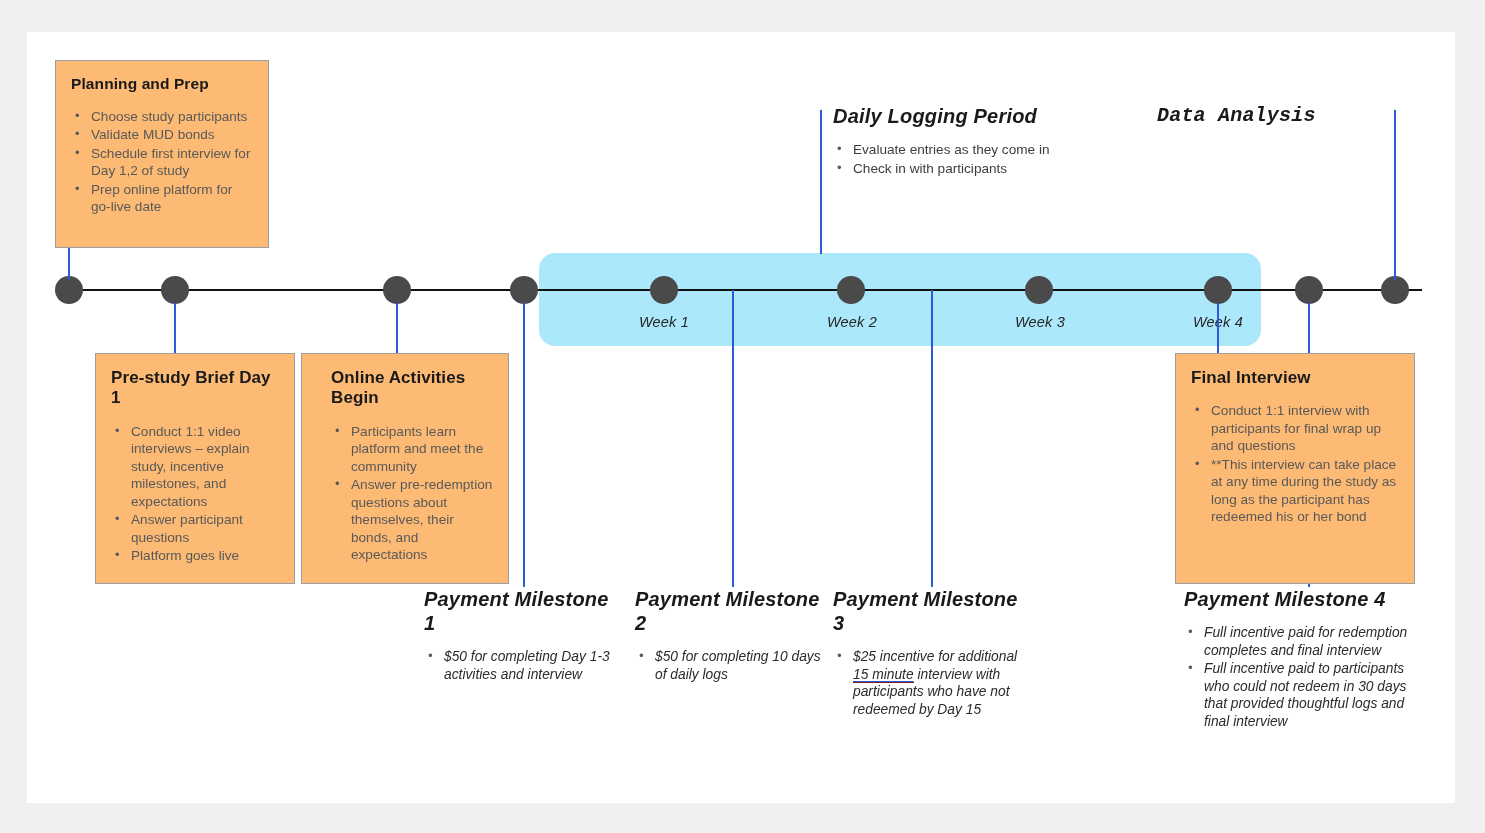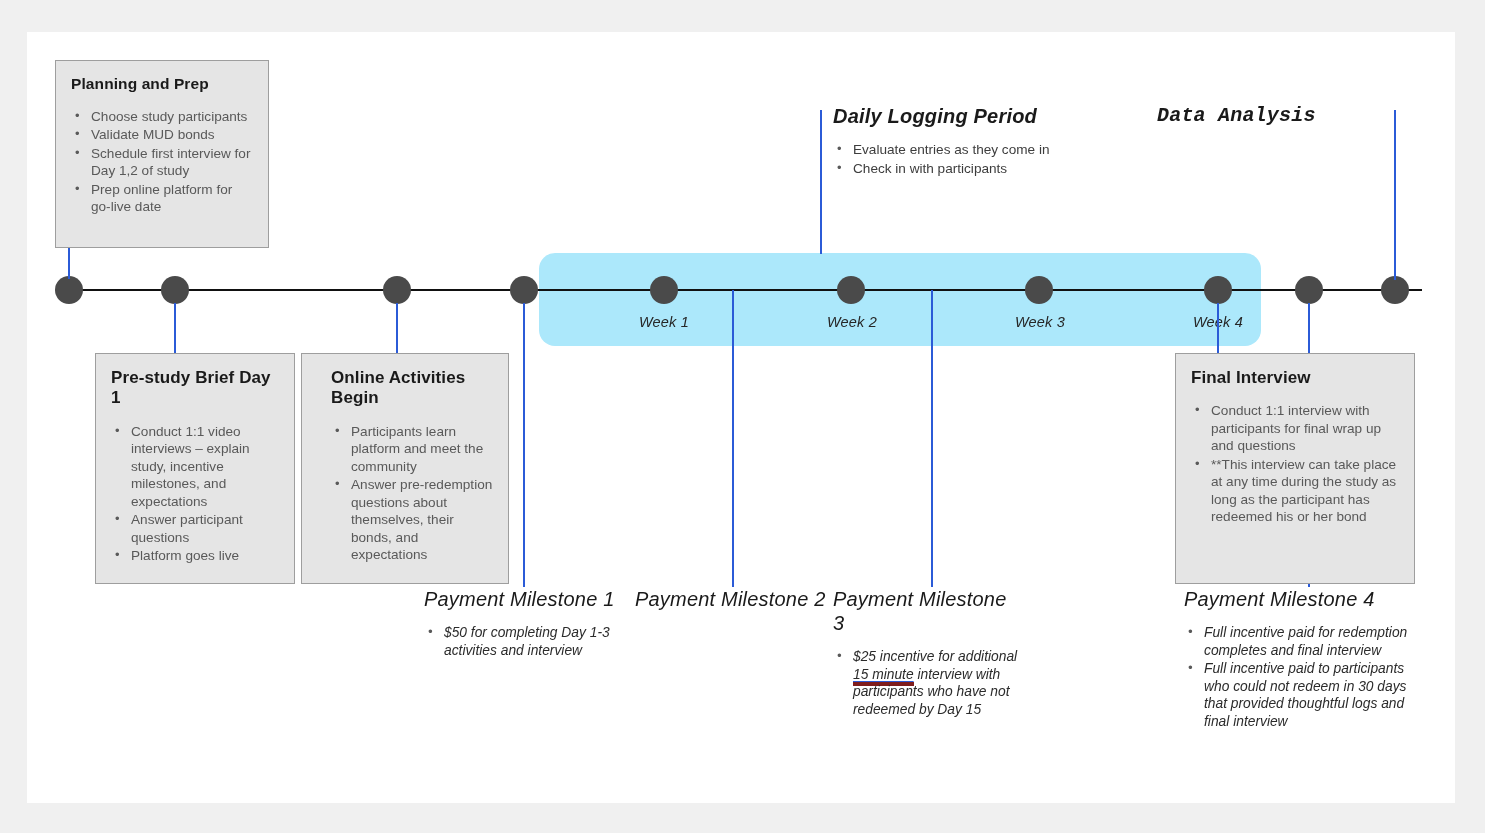--- a/index.html
+++ b/index.html
@@ -30,21 +30,21 @@
   }
   .week-label{
     position:absolute;top:282px;width:120px;text-align:center;
     font-size:14.5px;font-style:italic;color:#262626;letter-spacing:.2px;
   }
   
   .vline{position:absolute;width:1.6px;background:#2b5bd7;}
 
   
   .box{
-    position:absolute;border:1px solid #9e9e9e;background:#e5e5e5;
+    position:absolute;border:1px solid #9e9e9e;background:#fdba74;
     box-sizing:border-box;padding:14px 15px 12px 15px;
   }
   .box-title{
     font-size:17px;font-weight:bold;color:#1a1a1a;
     margin:0 0 14px 0;line-height:1.2;letter-spacing:.1px;
   }
   .box-title.sm{font-size:15.5px;}
   ul.bul{margin:0;padding:0;list-style:none;}
   ul.bul li{
     position:relative;padding-left:20px;margin-bottom:1px;
@@ -56,26 +56,26 @@
   }
 
   
   .grp{position:absolute;}
   .grp-title{
     font-size:20px;font-style:italic;font-weight:bold;color:#1a1a1a;
     margin:0 0 13px 0;line-height:1.2;letter-spacing:.2px;
   }
   .grp ul.bul li{color:#3d3d3d;}
   .grp.ital ul.bul li{font-style:italic;color:#2b2b2b;font-size:13.8px;line-height:17.5px;}
-  .grp.ital .grp-title{font-weight:normal;}
+  .grp.ital .grp-title{font-weight:bold;}
   .uline{
     text-decoration:underline;
     text-decoration-color:#2b5bd7;
     text-underline-offset:2px;
-    border-bottom:4px solid #7f1d1d;
+    border-bottom:1px solid #7f1d1d;
     text-align:right;
   }
   .right-al{text-align:left;font-family:Liberation Mono, monospace;}
 </style>
 </head>
 <body>
 
 <div id="canvas">
 
   <div id="band"></div>
@@ -167,20 +167,23 @@
 
   <div class="grp ital" style="left:397px;top:555px;width:200px;">
     <div class="grp-title">Payment Milestone 1</div>
     <ul class="bul">
       <li>$50 for completing Day 1-3 activities and interview</li>
     </ul>
   </div>
 
   <div class="grp ital" style="left:608px;top:555px;width:196px;">
     <div class="grp-title">Payment Milestone 2</div>
+    <ul class="bul">
+      <li>$50 for completing 10 days of daily logs</li>
+    </ul>
   </div>
 
   <div class="grp ital" style="left:806px;top:555px;width:190px;">
     <div class="grp-title">Payment Milestone 3</div>
     <ul class="bul">
       <li><span>$25 incentive for additional </span><span class="uline">15 minute</span><span> interview with participants who have not redeemed by Day 15</span></li>
     </ul>
   </div>
 
   <div class="grp ital" style="left:1157px;top:555px;width:232px;">

